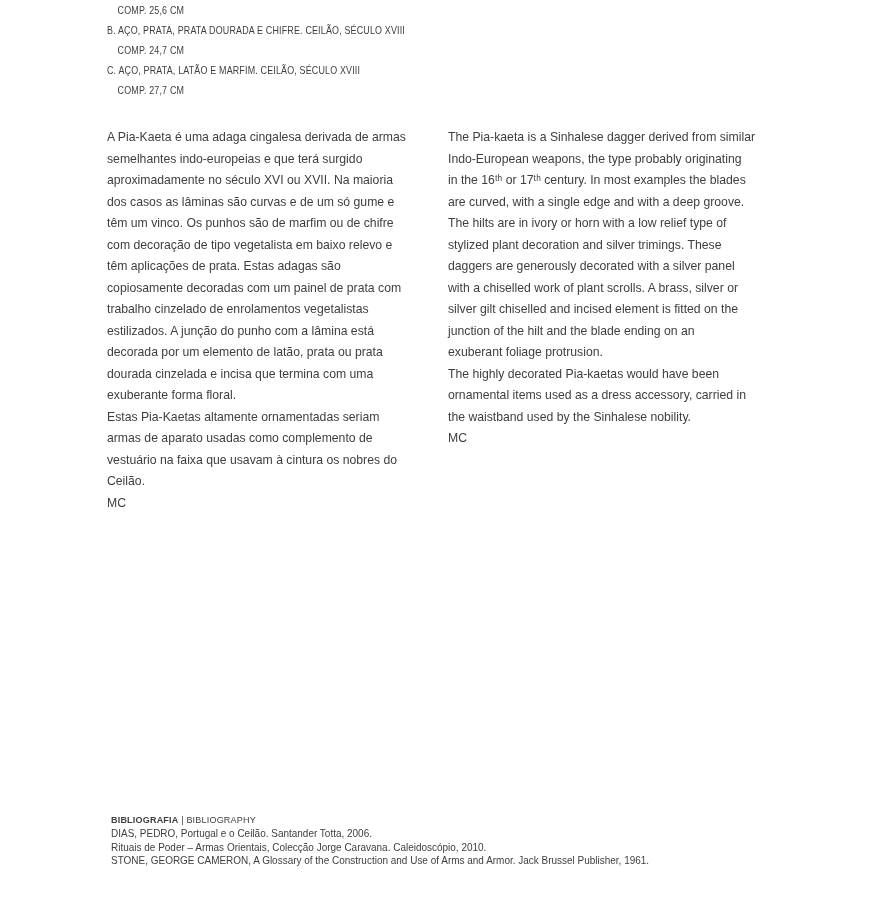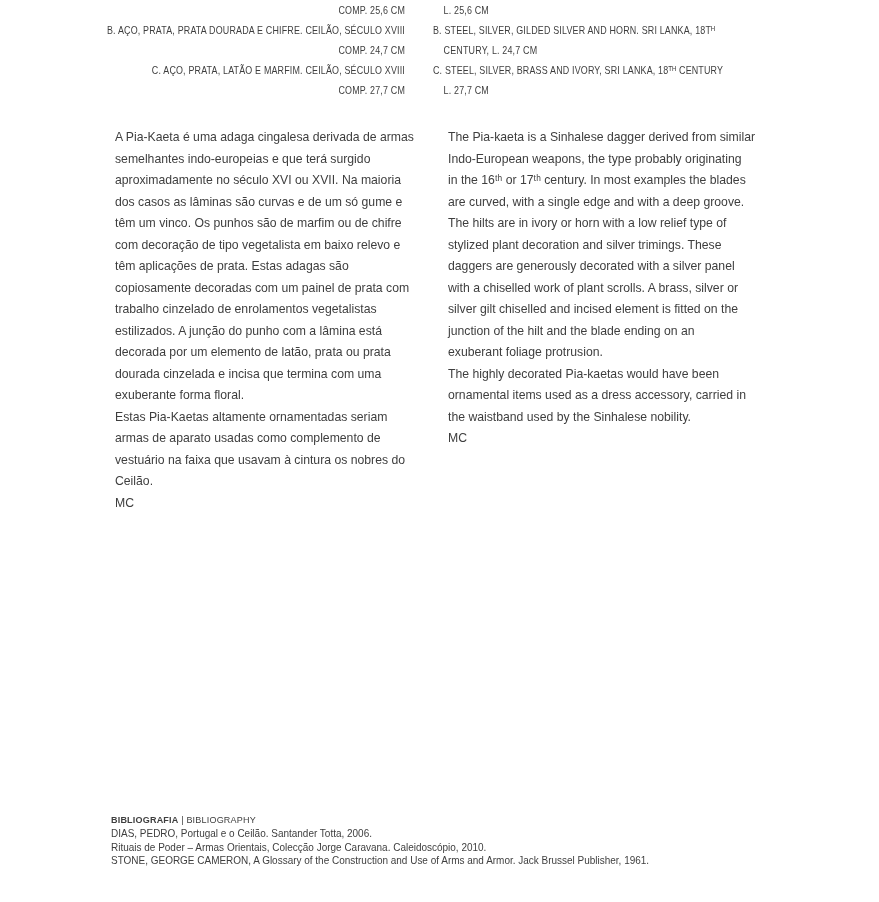--- a/index.html
+++ b/index.html
@@ -19,31 +19,31 @@
   }
   
   .caption {
     position: absolute;
     top: 0;
     font-size: 10.5px;
     line-height: 20px;
     letter-spacing: 0.2px;
   }
   .caption .line { transform: scaleX(0.85); }
-  .caption-left  { left: 107px; text-align: right; }
+  .caption-left  { left: 107px; }
   .caption-right { left: 433px; }
   
   .bodycol {
     position: absolute;
     top: 126px;
     font-size: 13px;
     line-height: 21.5px;
   }
   .bodycol .line { transform: scaleX(0.94); }
-  .body-left  { left: 107px; margin-left: 8px; }
+  .body-left  { left: 107px; }
   .body-right { left: 448px; }
   
   .biblio {
     position: absolute;
     left: 111px;
     top: 813px;
     font-size: 10.5px;
     line-height: 13.5px;
   }
   .biblio-heading {
@@ -63,27 +63,20 @@
 <div class="page">
 
   <div class="caption caption-left">
       <div class="line">    COMP. 25,6 CM</div>
       <div class="line">B. AÇO, PRATA, PRATA DOURADA E CHIFRE. CEILÃO, SÉCULO XVIII</div>
       <div class="line">    COMP. 24,7 CM</div>
       <div class="line">C. AÇO, PRATA, LATÃO E MARFIM. CEILÃO, SÉCULO XVIII</div>
       <div class="line">    COMP. 27,7 CM</div>
     </div>
 
-  <div class="caption caption-right">
-      <div class="line">    L. 25,6 CM</div>
-      <div class="line">B. STEEL, SILVER, GILDED SILVER AND HORN. SRI LANKA, 18Tᴴ</div>
-      <div class="line">    CENTURY, L. 24,7 CM</div>
-      <div class="line">C. STEEL, SILVER, BRASS AND IVORY, SRI LANKA, 18ᵀᴴ CENTURY</div>
-      <div class="line">    L. 27,7 CM</div>
-    </div>
 
   <div class="bodycol body-left">
       <div class="line">A Pia-Kaeta é uma adaga cingalesa derivada de armas</div>
       <div class="line">semelhantes indo-europeias e que terá surgido</div>
       <div class="line">aproximadamente no século XVI ou XVII. Na maioria</div>
       <div class="line">dos casos as lâminas são curvas e de um só gume e</div>
       <div class="line">têm um vinco. Os punhos são de marfim ou de chifre</div>
       <div class="line">com decoração de tipo vegetalista em baixo relevo e</div>
       <div class="line">têm aplicações de prata. Estas adagas são</div>
       <div class="line">copiosamente decoradas com um painel de prata com</div>

